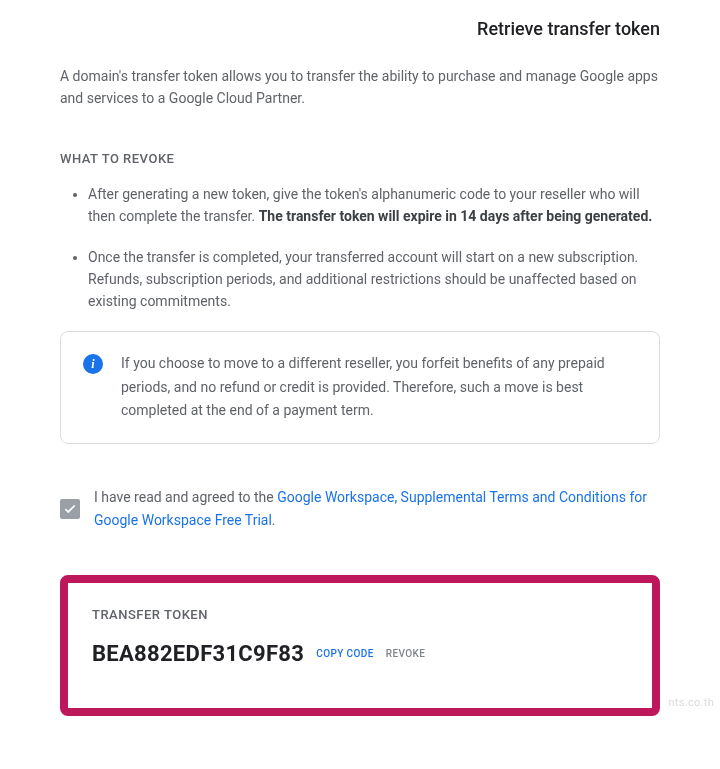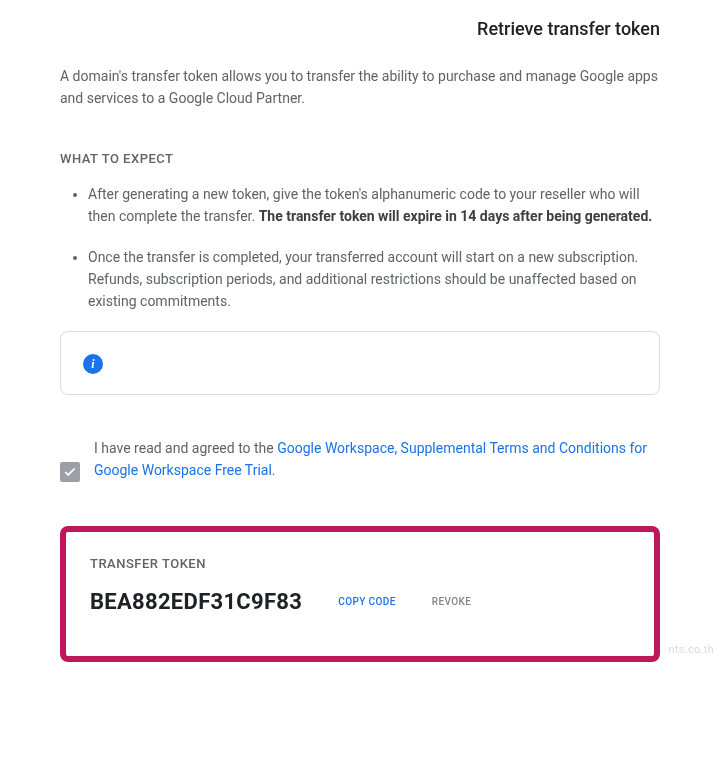--- a/index.html
+++ b/index.html
@@ -76,21 +76,21 @@
       font-weight: 700;
       font-size: 12px;
       line-height: 1;
     }
     .info-text {
       color: #5f6368;
       line-height: 1.7;
     }
     .consent-row {
       display: flex;
-      align-items: flex-end;
+      align-items: center;
       gap: 14px;
       margin-bottom: 44px;
     }
     .checkbox {
       width: 20px;
       height: 20px;
       flex: 0 0 20px;
       background: #9aa0a6;
       border-radius: 2px;
       display: flex;
@@ -109,35 +109,35 @@
     .consent-text {
       color: #5f6368;
       line-height: 1.6;
     }
     .consent-text a {
       color: #1a73e8;
       text-decoration: none;
       cursor: pointer;
     }
     .token-panel {
-      border: 6px solid #be185d;
+      border: 8px solid #be185d;
       border-radius: 8px;
       padding: 22px 24px 24px 24px;
     }
     .token-label {
       font-size: 13px;
       font-weight: 500;
       letter-spacing: 0.5px;
       color: #5f6368;
       margin-bottom: 12px;
     }
     .token-row {
       display: flex;
       align-items: center;
-      gap: 36px;
+      gap: 12px;
       margin-bottom: 14px;
     }
     .token-code {
       font-size: 22px;
       font-weight: 700;
       color: #202124;
       letter-spacing: 0.3px;
       font-family: Roboto, Arial, sans-serif;
     }
     .btn {
@@ -169,35 +169,36 @@
       letter-spacing: 0.3px;
     }
   </style>
 </head>
 <body>
 
 <h1 class="page-title">Retrieve transfer token</h1>
 
 <p class="description">A domain's transfer token allows you to transfer the ability to purchase and manage Google apps and services to a Google Cloud Partner.</p>
 
-<h2 class="section-heading">WHAT TO EXPECT</h2>
+<h2 class="section-heading">WHAT TO REVOKE</h2>
 
 <ul class="bullets">
   <li>
     <span>After generating a new token, give the token's alphanumeric code to your reseller who will then complete the transfer. </span><span class="bold">The transfer token will expire in 14 days after being generated.</span><span></span>
   </li>
   <li>
     <span>Once the transfer is completed, your transferred account will start on a new subscription. Refunds, subscription periods, and additional restrictions should be unaffected based on existing commitments.</span><span class="bold"></span><span></span>
   </li>
 </ul>
 
 <div class="info-box">
   <div class="info-icon">
       <span>i</span>
     </div>
+  <div class="info-text">If you choose to move to a different reseller, you forfeit benefits of any prepaid periods, and no refund or credit is provided. Therefore, such a move is best completed at the end of a payment term.</div>
 </div>
 
 <div class="consent-row">
   <div class="checkbox">
     <svg viewBox="0 0 24 24">
         <polyline points="4 12 9 17 20 6"></polyline>
       </svg>
   </div>
   <div class="consent-text">
     <span>I have read and agreed to the </span><a>Google Workspace, Supplemental Terms and Conditions for Google Workspace Free Trial</a><span>.</span>

